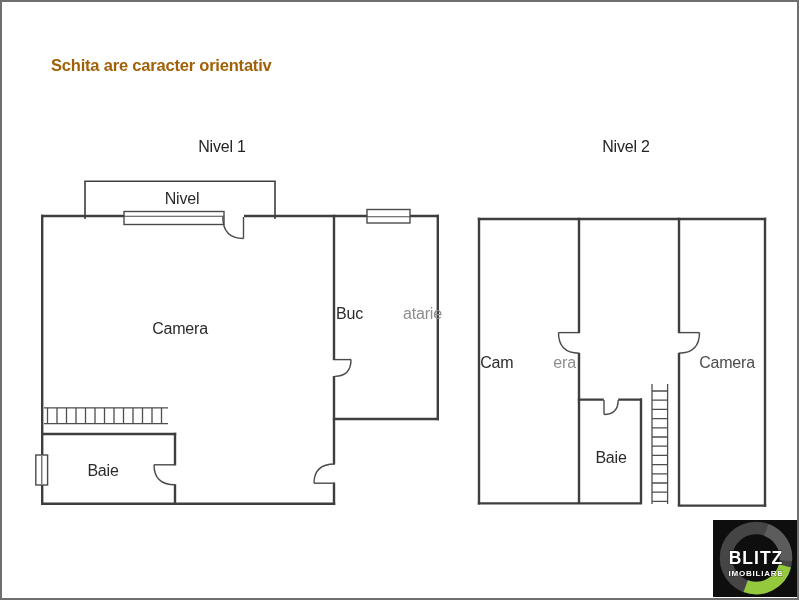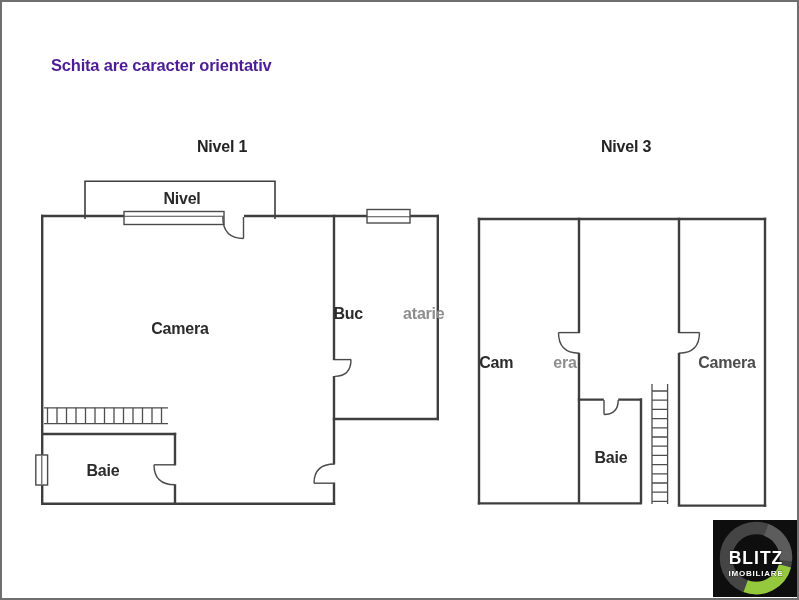--- a/index.html
+++ b/index.html
@@ -10,35 +10,35 @@
     background:#ffffff;
     border:2px solid #6f6f6f;
     overflow:hidden;
     font-family:"Liberation Sans","DejaVu Sans",sans-serif;
   }
   .linework{position:absolute;left:0;top:0;}
   .txt{
     position:absolute;
     transform:translate(-50%,-50%);
     white-space:nowrap;
-    font-weight:700;
+    font-weight:400;
     font-size:16px;
     letter-spacing:-0.2px;
     color:#2b2b2b;
   }
   .txt .light{color:#8e8e8e;margin-left:40px;}
   .txt.muted{color:#4c4c4c;}
   .disclaimer{
     position:absolute;
     left:49px;top:54px;
     transform:none;
     font-weight:700;
     font-size:16.5px;
     letter-spacing:-0.2px;
-    color:#4c1d95;
+    color:#a16207;
     white-space:nowrap;
   }
   .level-title{font-size:16px;color:#242424;}
   .logo{
     position:absolute;
     left:711px;top:518px;
     width:84px;height:77px;
   }
 </style>
 </head>
@@ -137,21 +137,21 @@
     <g stroke="#4e4e4e" stroke-width="1.3" fill="none">
       <path d="M650,382 V502"></path>
       <path d="M665.6,382 V502"></path>
       <path d="M650,389 H665.6 M650,398.2 H665.6 M650,407.4 H665.6 M650,416.6 H665.6 M650,425.8 H665.6 M650,435 H665.6 M650,444.2 H665.6 M650,453.4 H665.6 M650,462.6 H665.6 M650,471.8 H665.6 M650,481 H665.6 M650,490.2 H665.6 M650,499.4 H665.6"></path>
     </g>
   </svg>
 
   <div class="disclaimer">Schita are caracter orientativ</div>
 
   <div class="txt level-title" style="left:220px;top:145px">Nivel 1</div>
-  <div class="txt level-title" style="left:624px;top:145px">Nivel 3</div>
+  <div class="txt level-title" style="left:624px;top:145px">Nivel 2</div>
 
   <div class="txt" style="left:180px;top:197px">Nivel</div>
   <div class="txt" style="left:178px;top:327px">Camera</div>
   <div class="txt" style="left:387px;top:312px"><span>Buc</span><span class="light">atarie</span></div>
   <div class="txt" style="left:101px;top:469px">Baie</div>
 
   <div class="txt" style="left:526px;top:361px"><span>Cam</span><span class="light">era</span></div>
   <div class="txt muted" style="left:725px;top:361px">Camera</div>
   <div class="txt" style="left:609px;top:456px">Baie</div>
 

